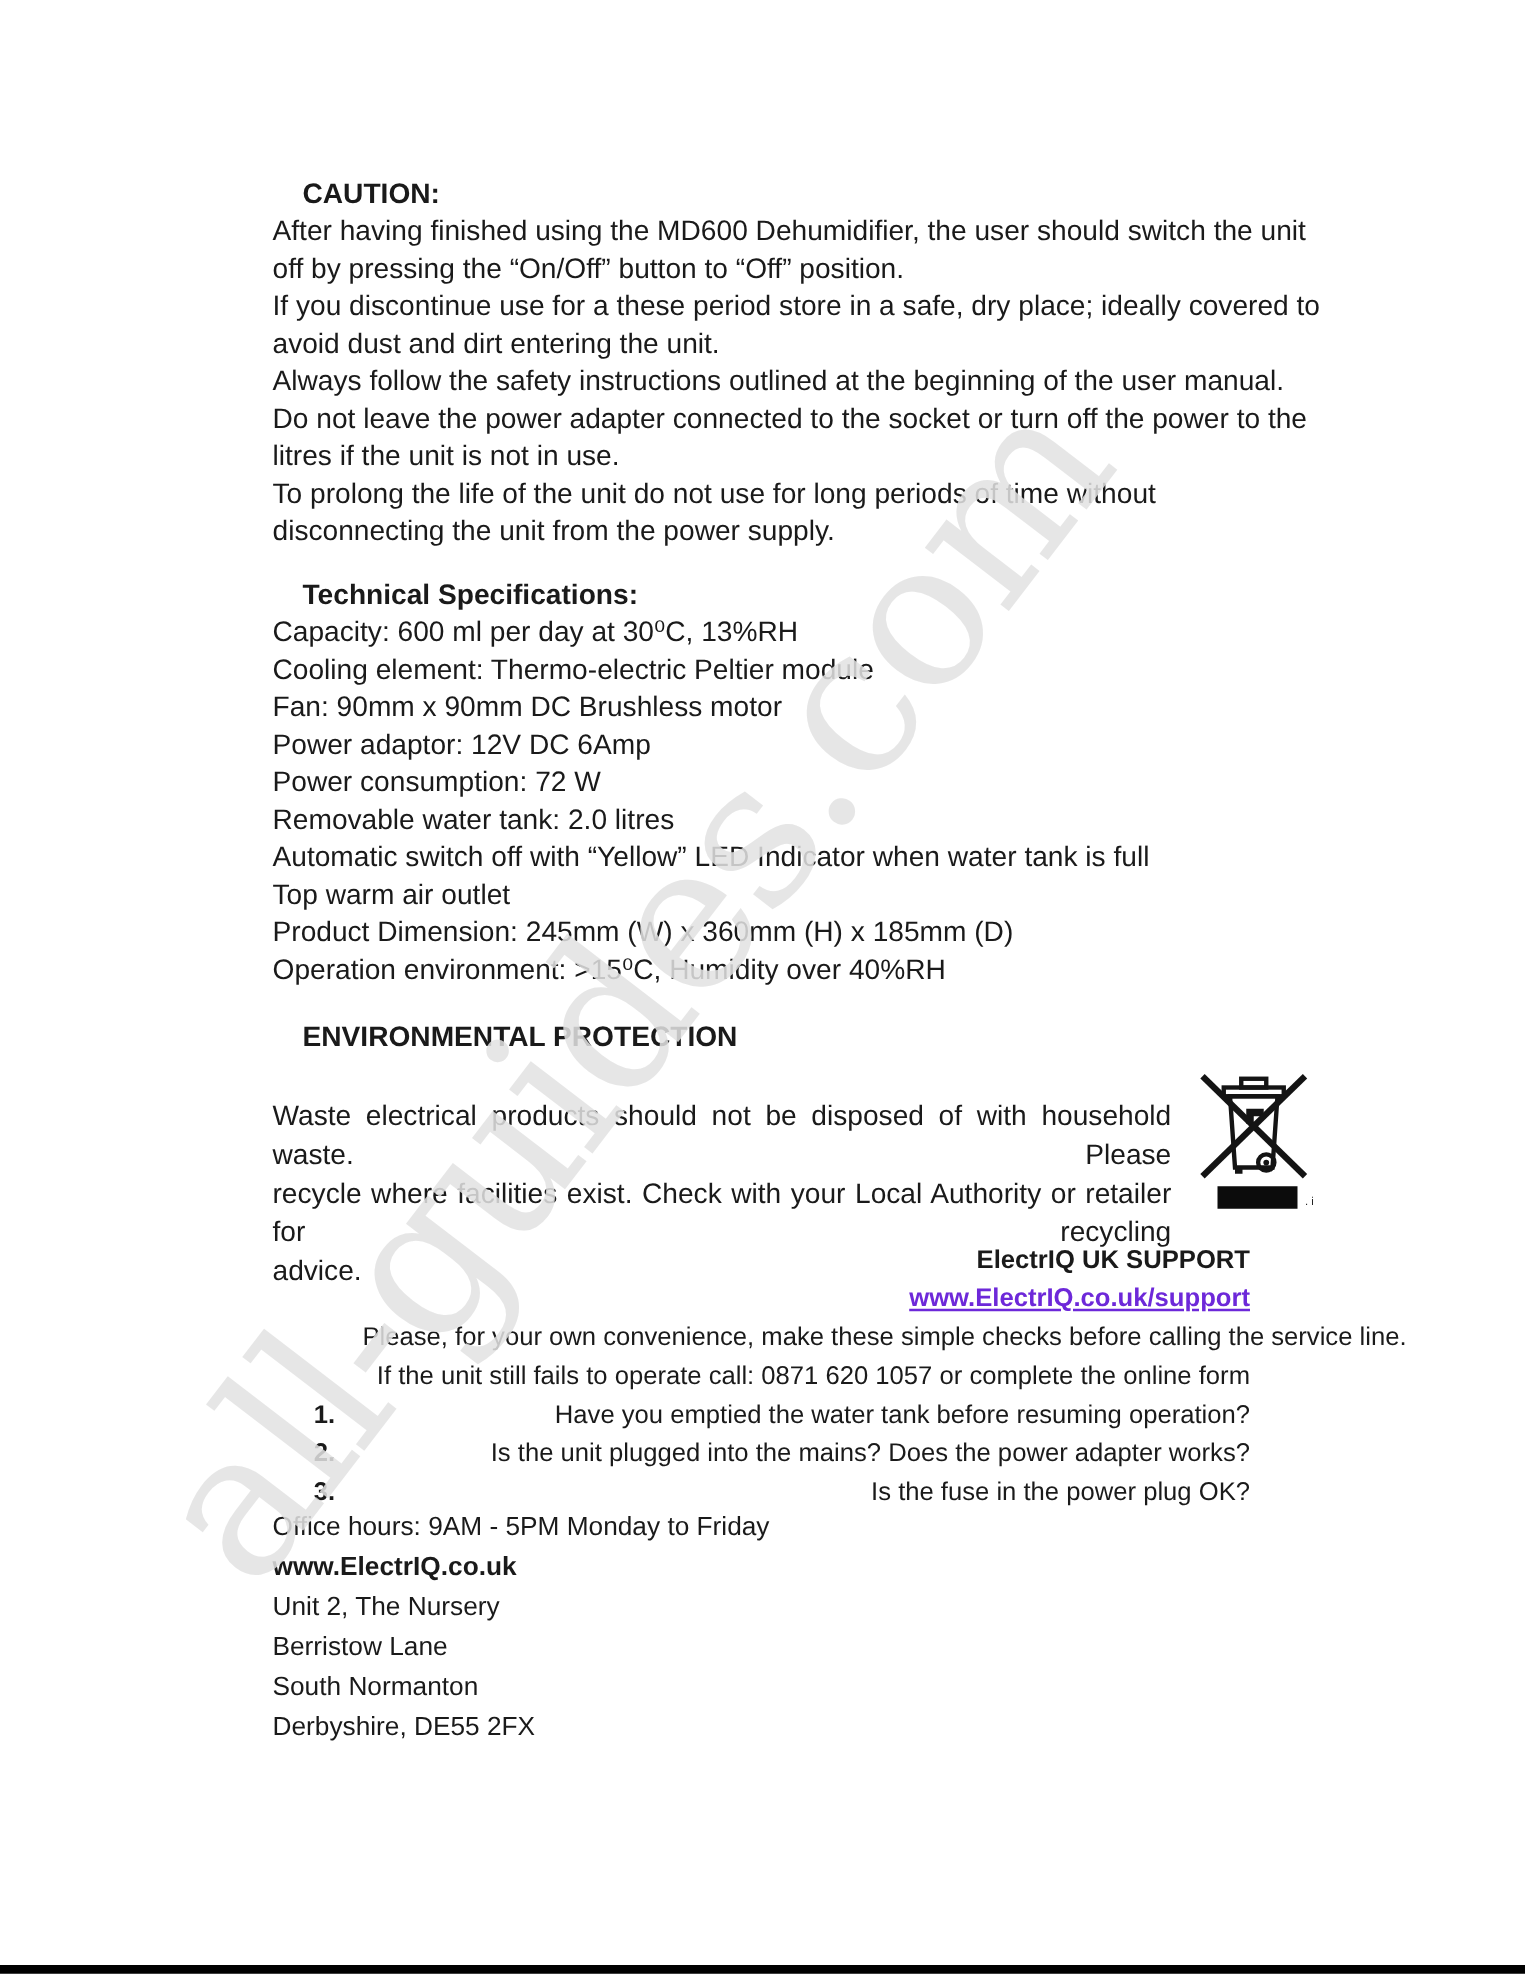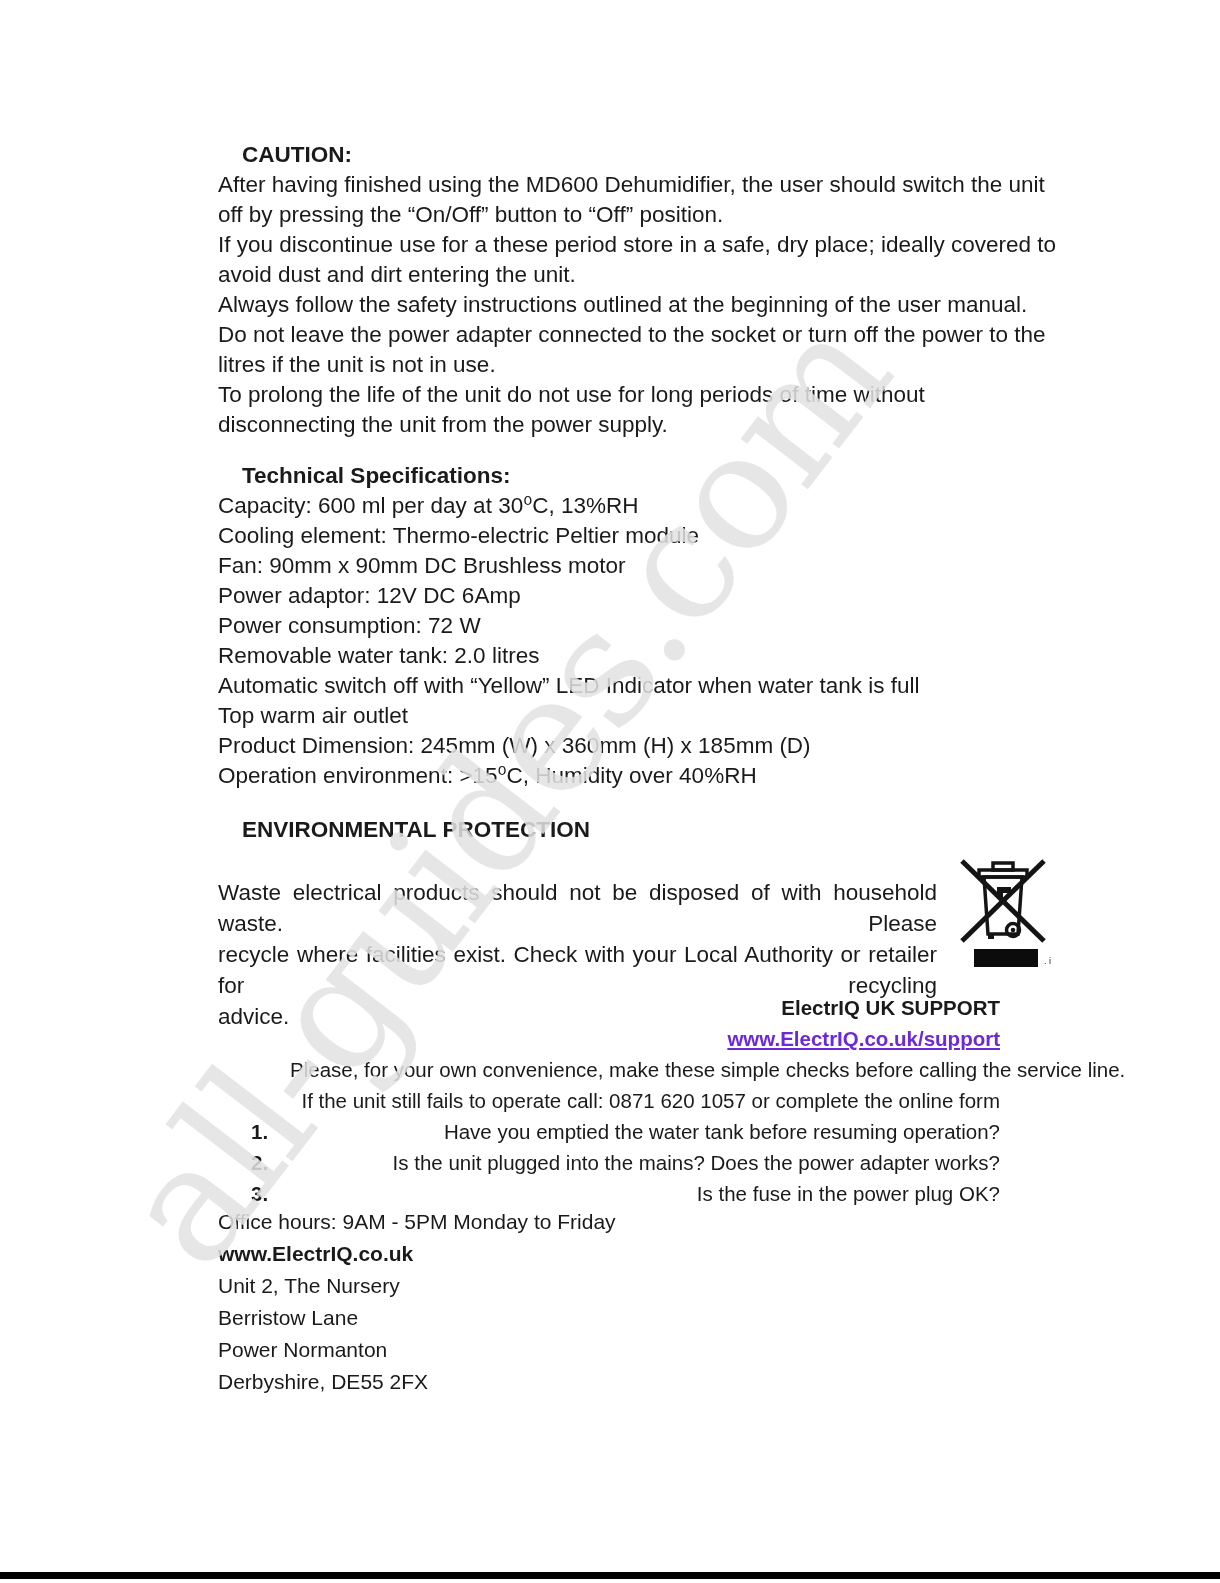--- a/index.html
+++ b/index.html
@@ -103,18 +103,18 @@
       <span class="num">3.</span>
       <div class="ind">Is the fuse in the power plug OK?</div>
     </div>
   </div>
 
   <div class="footerblock">
     <div>Office hours: 9AM - 5PM Monday to Friday</div>
     <div class="fb-bold">www.ElectrIQ.co.uk</div>
     <div>Unit 2, The Nursery</div>
     <div>Berristow Lane</div>
-    <div>Power Normanton</div>
+    <div>South Normanton</div>
     <div>Derbyshire, DE55 2FX</div>
   </div>
 
   <div class="bottom-bar"></div>
 </div>
 
 </body></html>

